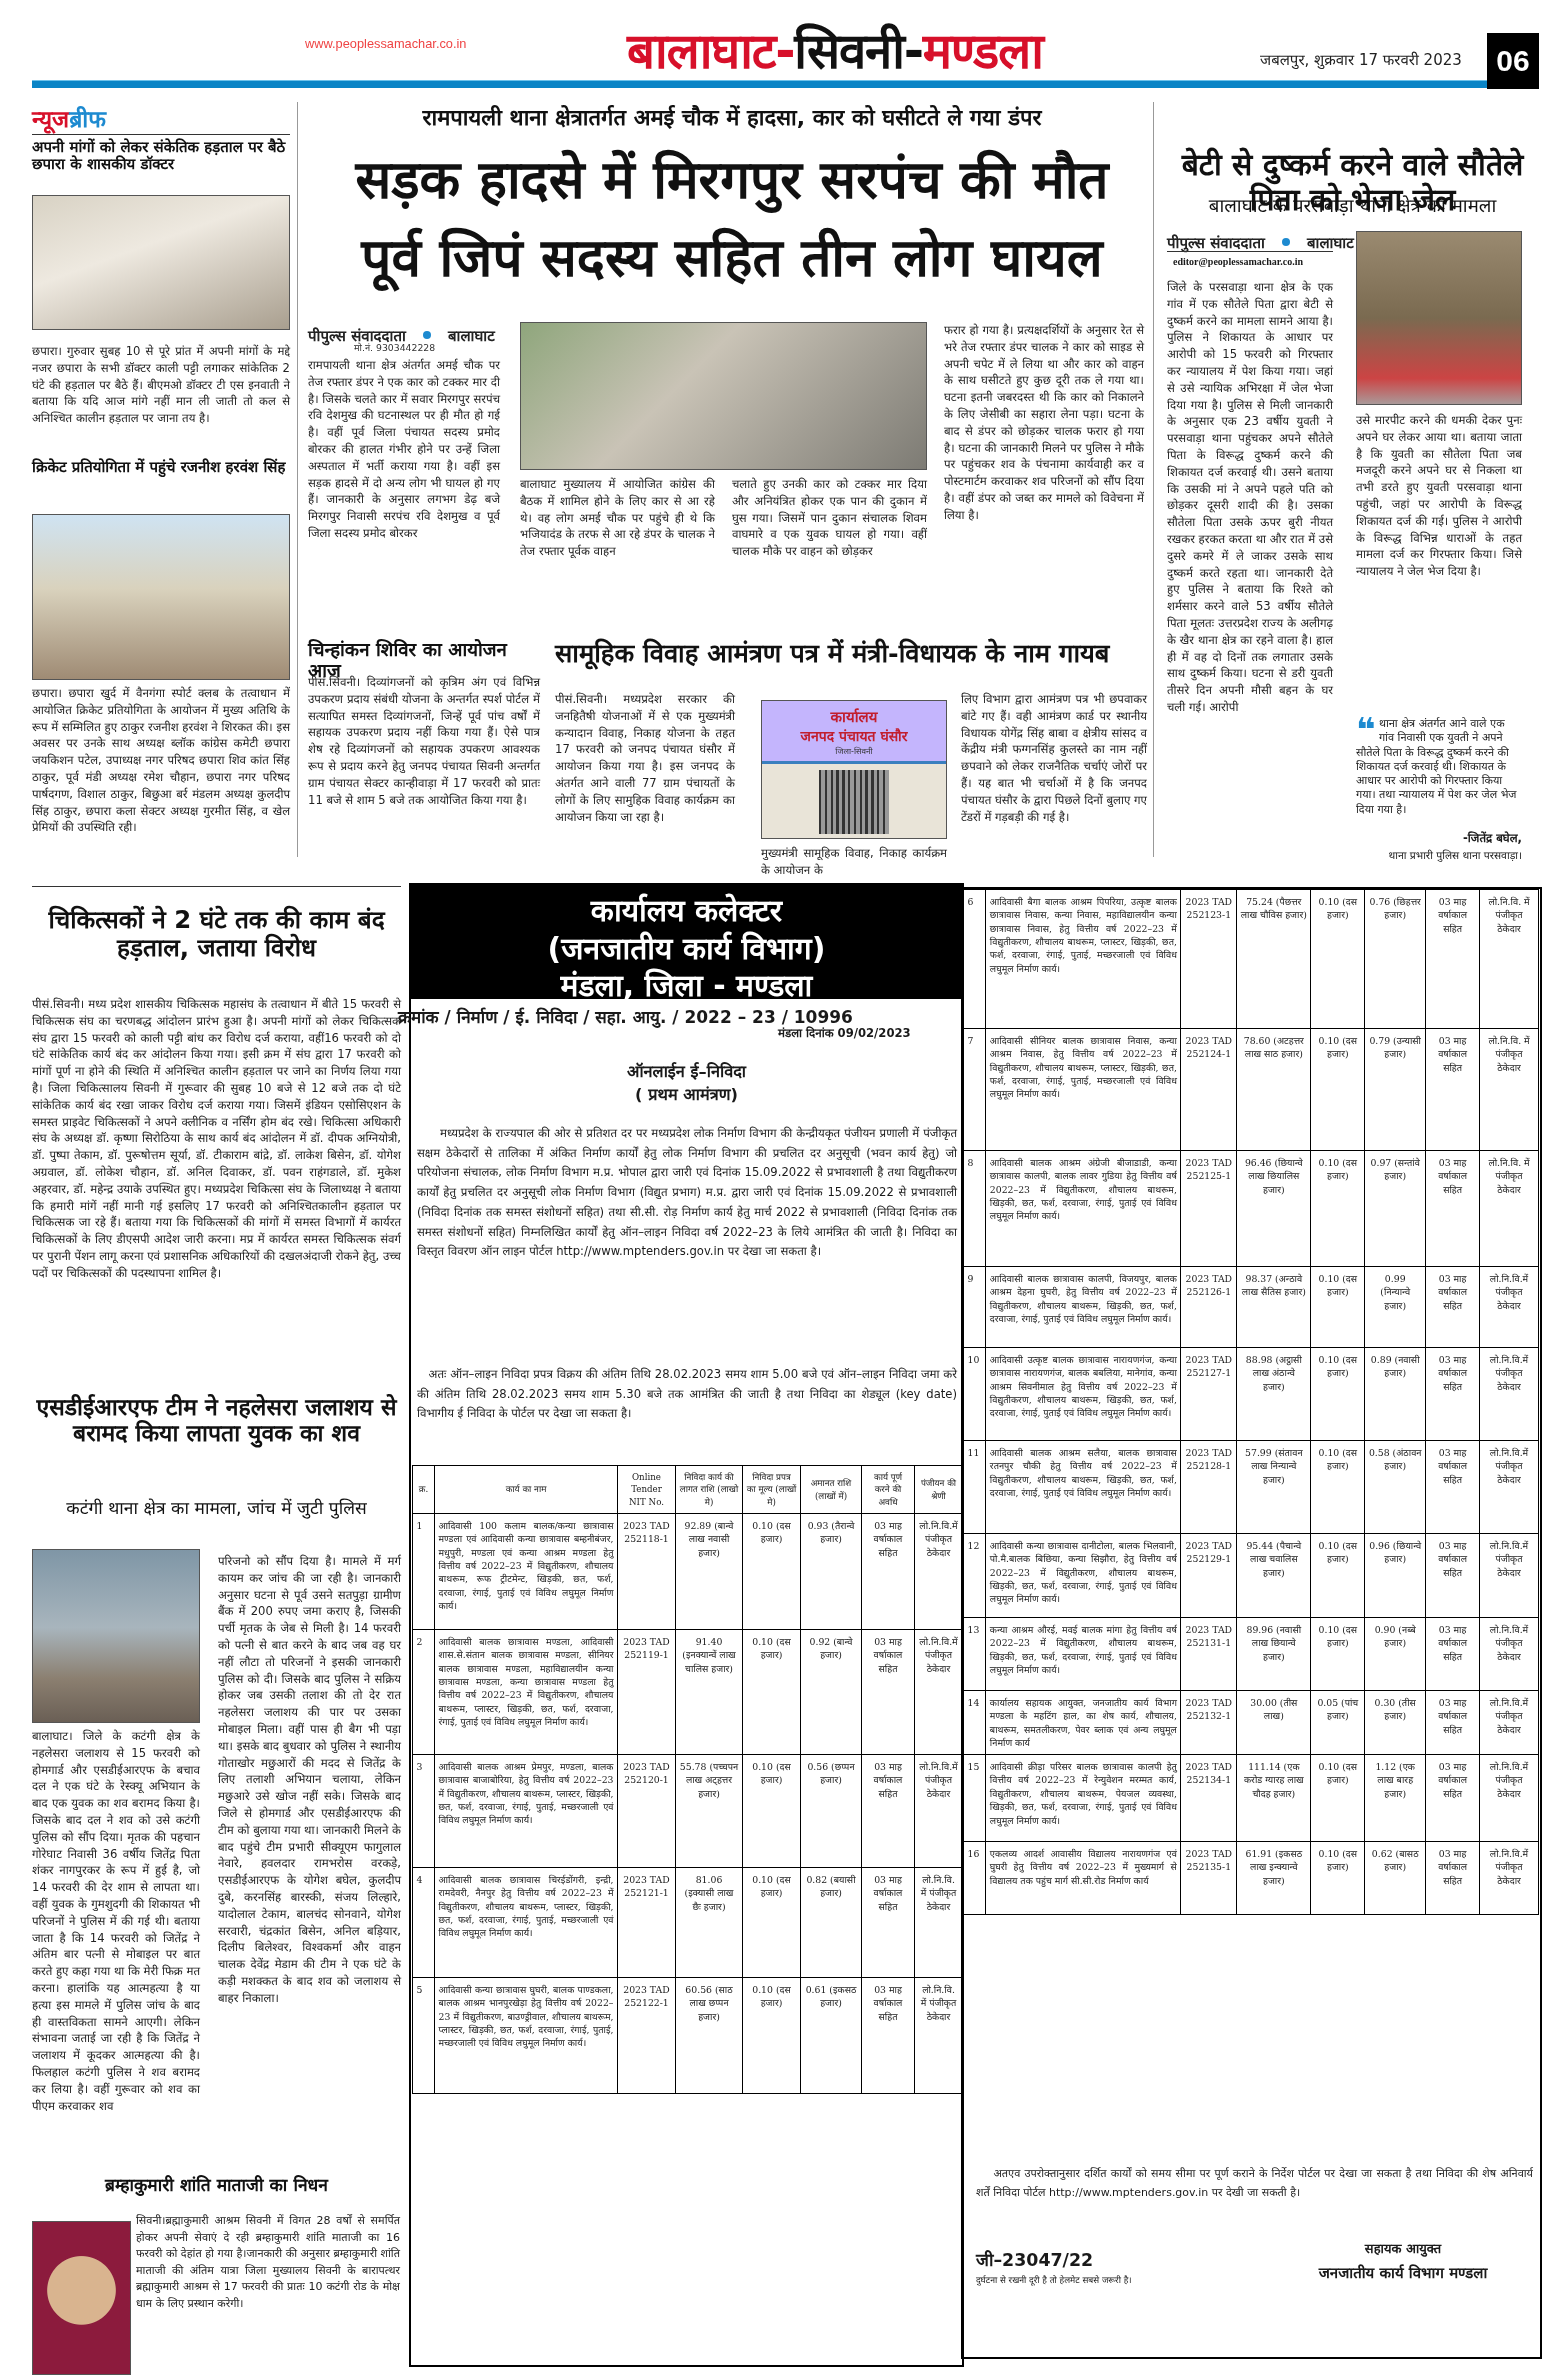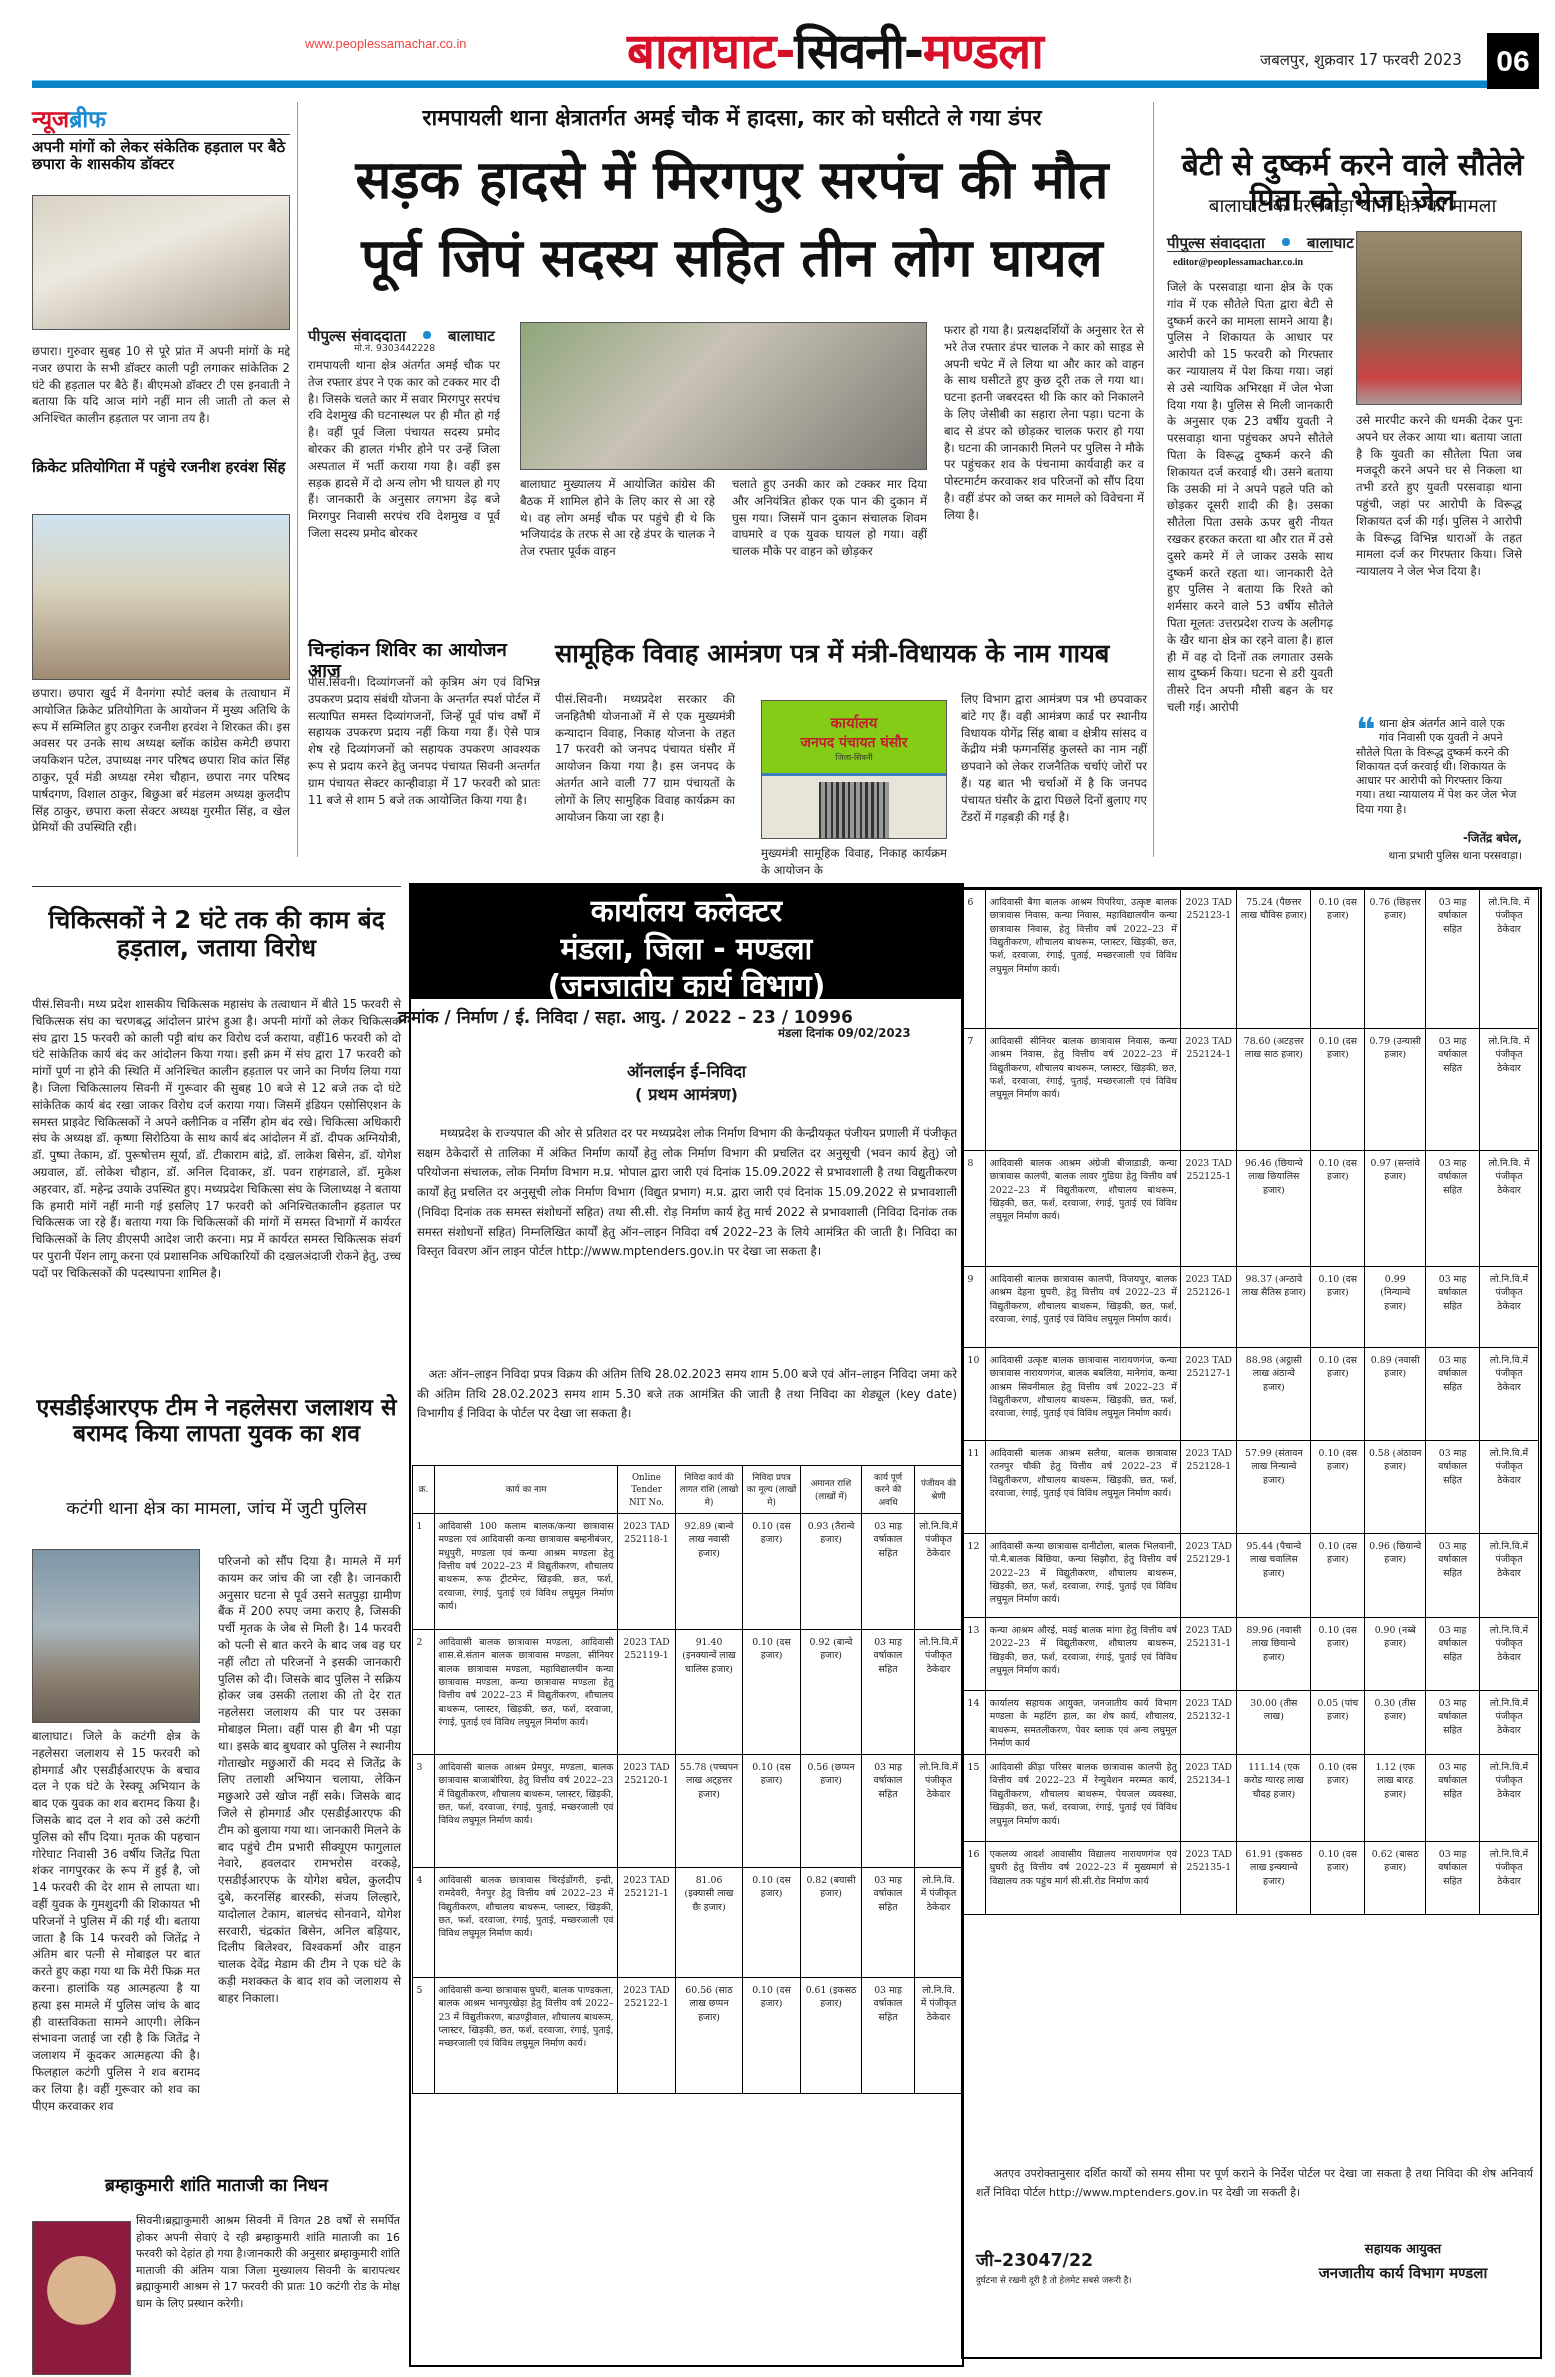--- a/index.html
+++ b/index.html
@@ -93,21 +93,21 @@
 </div>
 <div class="abs" style="left:1356px;top:830px;width:166px;text-align:right;font-size:11.6px;font-weight:bold;">-जितेंद्र बघेल,</div>
 <div class="abs" style="left:1356px;top:848px;width:166px;text-align:right;font-size:10.5px;">थाना प्रभारी पुलिस थाना परसवाड़ा।</div>
 
 <div class="abs hl" style="left:308px;top:639px;width:232px;font-size:18.6px;">चिन्हांकन शिविर का आयोजन आज</div>
 <div class="abs body-text" style="left:308px;top:674px;width:232px;">पीसं.सिवनी। दिव्यांगजनों को कृत्रिम अंग एवं विभिन्न उपकरण प्रदाय संबंधी योजना के अन्तर्गत स्पर्श पोर्टल में सत्यापित समस्त दिव्यांगजनों, जिन्हें पूर्व पांच वर्षों में सहायक उपकरण प्रदाय नहीं किया गया हैं। ऐसे पात्र शेष रहे दिव्यांगजनों को सहायक उपकरण आवश्यक रूप से प्रदाय करने हेतु जनपद पंचायत सिवनी अन्तर्गत ग्राम पंचायत सेक्टर कान्हीवाड़ा में 17 फरवरी को प्रातः 11 बजे से शाम 5 बजे तक आयोजित किया गया है।</div>
 
 <div class="abs hl" style="left:555px;top:639px;width:587px;font-size:25.6px;">सामूहिक विवाह आमंत्रण पत्र में मंत्री-विधायक के नाम गायब</div>
 <div class="abs body-text" style="left:555px;top:691px;width:180px;">पीसं.सिवनी। मध्यप्रदेश सरकार की जनहितैषी योजनाओं में से एक मुख्यमंत्री कन्यादान विवाह, निकाह योजना के तहत 17 फरवरी को जनपद पंचायत घंसौर में आयोजन किया गया है। इस जनपद के अंतर्गत आने वाली 77 ग्राम पंचायतों के लोगों के लिए सामुहिक विवाह कार्यक्रम का आयोजन किया जा रहा है।</div>
 <div class="abs" style="left:761px;top:700px;width:186px;height:139px;background:#e9e4d8;border:0.6px solid #555;overflow:hidden;">
-  <div style="background:#84cc16;border-bottom:3.5px solid #3a7fbf;padding:11px;text-align:center;">
+  <div style="background:#c4b5fd;border-bottom:3.5px solid #3a7fbf;padding:5px;text-align:center;">
     <div style="color:#c21e2e;font-weight:bold;font-size:15px;">कार्यालय</div>
     <div style="color:#c21e2e;font-weight:bold;font-size:14px;">जनपद पंचायत घंसौर</div>
     <div style="color:#333;font-size:8.1px;">जिला-सिवनी</div>
   </div>
   <div style="margin:5.8px auto 0;width:70px;height:64px;background:repeating-linear-gradient(90deg,#333 0 2.3px,#999 2.3px 5.8px);"></div>
 </div>
 <div class="abs body-text" style="left:761px;top:845px;width:186px;">मुख्यमंत्री सामूहिक विवाह, निकाह कार्यक्रम के आयोजन के</div>
 <div class="abs body-text" style="left:961px;top:691px;width:186px;">लिए विभाग द्वारा आमंत्रण पत्र भी छपवाकर बांटे गए हैं। वही आमंत्रण कार्ड पर स्थानीय विधायक योगेंद्र सिंह बाबा व क्षेत्रीय सांसद व केंद्रीय मंत्री फग्गनसिंह कुलस्ते का नाम नहीं छपवाने को लेकर राजनैतिक चर्चाएं जोरों पर हैं। यह बात भी चर्चाओं में है कि जनपद पंचायत घंसौर के द्वारा पिछले दिनों बुलाए गए टेंडरों में गड़बड़ी की गई है।</div>
 
 <div class="abs hrule" style="left:32px;top:886px;width:369px;height:0.6px;"></div>
@@ -120,22 +120,22 @@
 <div class="abs body-text" style="left:32px;top:1728px;width:168px;">बालाघाट। जिले के कटंगी क्षेत्र के नहलेसरा जलाशय से 15 फरवरी को होमगार्ड और एसडीईआरएफ के बचाव दल ने एक घंटे के रेस्क्यू अभियान के बाद एक युवक का शव बरामद किया है। जिसके बाद दल ने शव को उसे कटंगी पुलिस को सौंप दिया। मृतक की पहचान गोरेघाट निवासी 36 वर्षीय जितेंद्र पिता शंकर नागपुरकर के रूप में हुई है, जो 14 फरवरी की देर शाम से लापता था। वहीं युवक के गुमशुदगी की शिकायत भी परिजनों ने पुलिस में की गई थी। बताया जाता है कि 14 फरवरी को जितेंद्र ने अंतिम बार पत्नी से मोबाइल पर बात करते हुए कहा गया था कि मेरी फिक्र मत करना। हालांकि यह आत्महत्या है या हत्या इस मामले में पुलिस जांच के बाद ही वास्तविकता सामने आएगी। लेकिन संभावना जताई जा रही है कि जितेंद्र ने जलाशय में कूदकर आत्महत्या की है। फिलहाल कटंगी पुलिस ने शव बरामद कर लिया है। वहीं गुरूवार को शव का पीएम करवाकर शव</div>
 <div class="abs body-text" style="left:218px;top:1553px;width:183px;">परिजनो को सौंप दिया है। मामले में मर्ग कायम कर जांच की जा रही है। जानकारी अनुसार घटना से पूर्व उसने सतपुड़ा ग्रामीण बैंक में 200 रुपए जमा कराए है, जिसकी पर्ची मृतक के जेब से मिली है। 14 फरवरी को पत्नी से बात करने के बाद जब वह घर नहीं लौटा तो परिजनों ने इसकी जानकारी पुलिस को दी। जिसके बाद पुलिस ने सक्रिय होकर जब उसकी तलाश की तो देर रात नहलेसरा जलाशय की पार पर उसका मोबाइल मिला। वहीं पास ही बैग भी पड़ा था। इसके बाद बुधवार को पुलिस ने स्थानीय गोताखोर मछुआरों की मदद से जितेंद्र के लिए तलाशी अभियान चलाया, लेकिन मछुआरे उसे खोज नहीं सके। जिसके बाद जिले से होमगार्ड और एसडीईआरएफ की टीम को बुलाया गया था। जानकारी मिलने के बाद पहुंचे टीम प्रभारी सीक्यूएम फागुलाल नेवारे, हवलदार रामभरोस वरकड़े, एसडीईआरएफ के योगेश बघेल, कुलदीप दुबे, करनसिंह बारस्की, संजय लिल्हारे, यादोलाल टेकाम, बालचंद सोनवाने, योगेश सरवारी, चंद्रकांत बिसेन, अनिल बड़ियार, दिलीप बिलेश्वर, विश्वकर्मा और वाहन चालक देवेंद्र मेडाम की टीम ने एक घंटे के कड़ी मशक्कत के बाद शव को जलाशय से बाहर निकाला।</div>
 
 <div class="abs hl" style="left:32px;top:2175px;width:369px;font-size:17.4px;text-align:center;">ब्रम्हाकुमारी शांति माताजी का निधन</div>
 <div class="abs photo" style="left:32px;top:2221px;width:99px;height:154px;background:radial-gradient(circle at 50% 45%,#d9b48f 0 35%,#8c1b3d 36% 100%);"></div>
 <div class="abs" style="left:136px;top:2213px;width:264px;font-size:11px;line-height:1.5;text-align:justify;">सिवनी।ब्रह्माकुमारी आश्रम सिवनी में विगत 28 वर्षों से समर्पित होकर अपनी सेवाएं दे रही ब्रम्हाकुमारी शांति माताजी का 16 फरवरी को देहांत हो गया है।जानकारी की अनुसार ब्रम्हाकुमारी शांति माताजी की अंतिम यात्रा जिला मुख्यालय सिवनी के बारापत्थर ब्रह्माकुमारी आश्रम से 17 फरवरी की प्रातः 10 कटंगी रोड के मोक्ष धाम के लिए प्रस्थान करेगी।</div>
 
 <div class="abs ad-box"></div>
 <div class="abs ad-head">
   <div>कार्यालय कलेक्टर</div>
+  <div>(जनजातीय कार्य विभाग)</div>
   <div>मंडला, जिला - मण्डला</div>
-  <div>(जनजातीय कार्य विभाग)</div>
 </div>
 <div class="abs" style="left:398px;top:1005px;font-size:17px;font-weight:bold;">क्रमांक / निर्माण / ई. निविदा / सहा. आयु. / 2022 – 23 / 10996</div>
 <div class="abs" style="left:778px;top:1025px;font-size:11.6px;font-weight:bold;">मंडला दिनांक 09/02/2023</div>
 <div class="abs" style="left:409px;top:1060px;width:555px;text-align:center;font-size:16.3px;font-weight:bold;">ऑनलाईन ई–निविदा</div>
 <div class="abs" style="left:409px;top:1083px;width:555px;text-align:center;font-size:16.3px;font-weight:bold;">( प्रथम आमंत्रण)</div>
 <div class="abs ad-text" style="left:417px;top:1124px;width:540px;text-indent:23px;">मध्यप्रदेश के राज्यपाल की ओर से प्रतिशत दर पर मध्यप्रदेश लोक निर्माण विभाग की केन्द्रीयकृत पंजीयन प्रणाली में पंजीकृत सक्षम ठेकेदारों से तालिका में अंकित निर्माण कार्यों हेतु लोक निर्माण विभाग की प्रचलित दर अनुसूची (भवन कार्य हेतु) जो परियोजना संचालक, लोक निर्माण विभाग म.प्र. भोपाल द्वारा जारी एवं दिनांक 15.09.2022 से प्रभावशाली है तथा विद्युतीकरण कार्यों हेतु प्रचलित दर अनुसूची लोक निर्माण विभाग (विद्युत प्रभाग) म.प्र. द्वारा जारी एवं दिनांक 15.09.2022 से प्रभावशाली (निविदा दिनांक तक समस्त संशोधनों सहित) तथा सी.सी. रोड़ निर्माण कार्य हेतु मार्च 2022 से प्रभावशाली (निविदा दिनांक तक समस्त संशोधनों सहित) निम्नलिखित कार्यों हेतु ऑन–लाइन निविदा वर्ष 2022–23 के लिये आमंत्रित की जाती है। निविदा का विस्तृत विवरण ऑन लाइन पोर्टल http://www.mptenders.gov.in पर देखा जा सकता है।</div>
 <div class="abs ad-text" style="left:417px;top:1365px;width:540px;text-indent:11.6px;">अतः ऑन–लाइन निविदा प्रपत्र विक्रय की अंतिम तिथि 28.02.2023 समय शाम 5.00 बजे एवं ऑन–लाइन निविदा जमा करे की अंतिम तिथि 28.02.2023 समय शाम 5.30 बजे तक आमंत्रित की जाती है तथा निविदा का शेड्यूल (key date) विभागीय ई निविदा के पोर्टल पर देखा जा सकता है।</div>
 
 <div class="abs" style="left:412px;top:1465px;width:550px;">
   <table class="tender">

